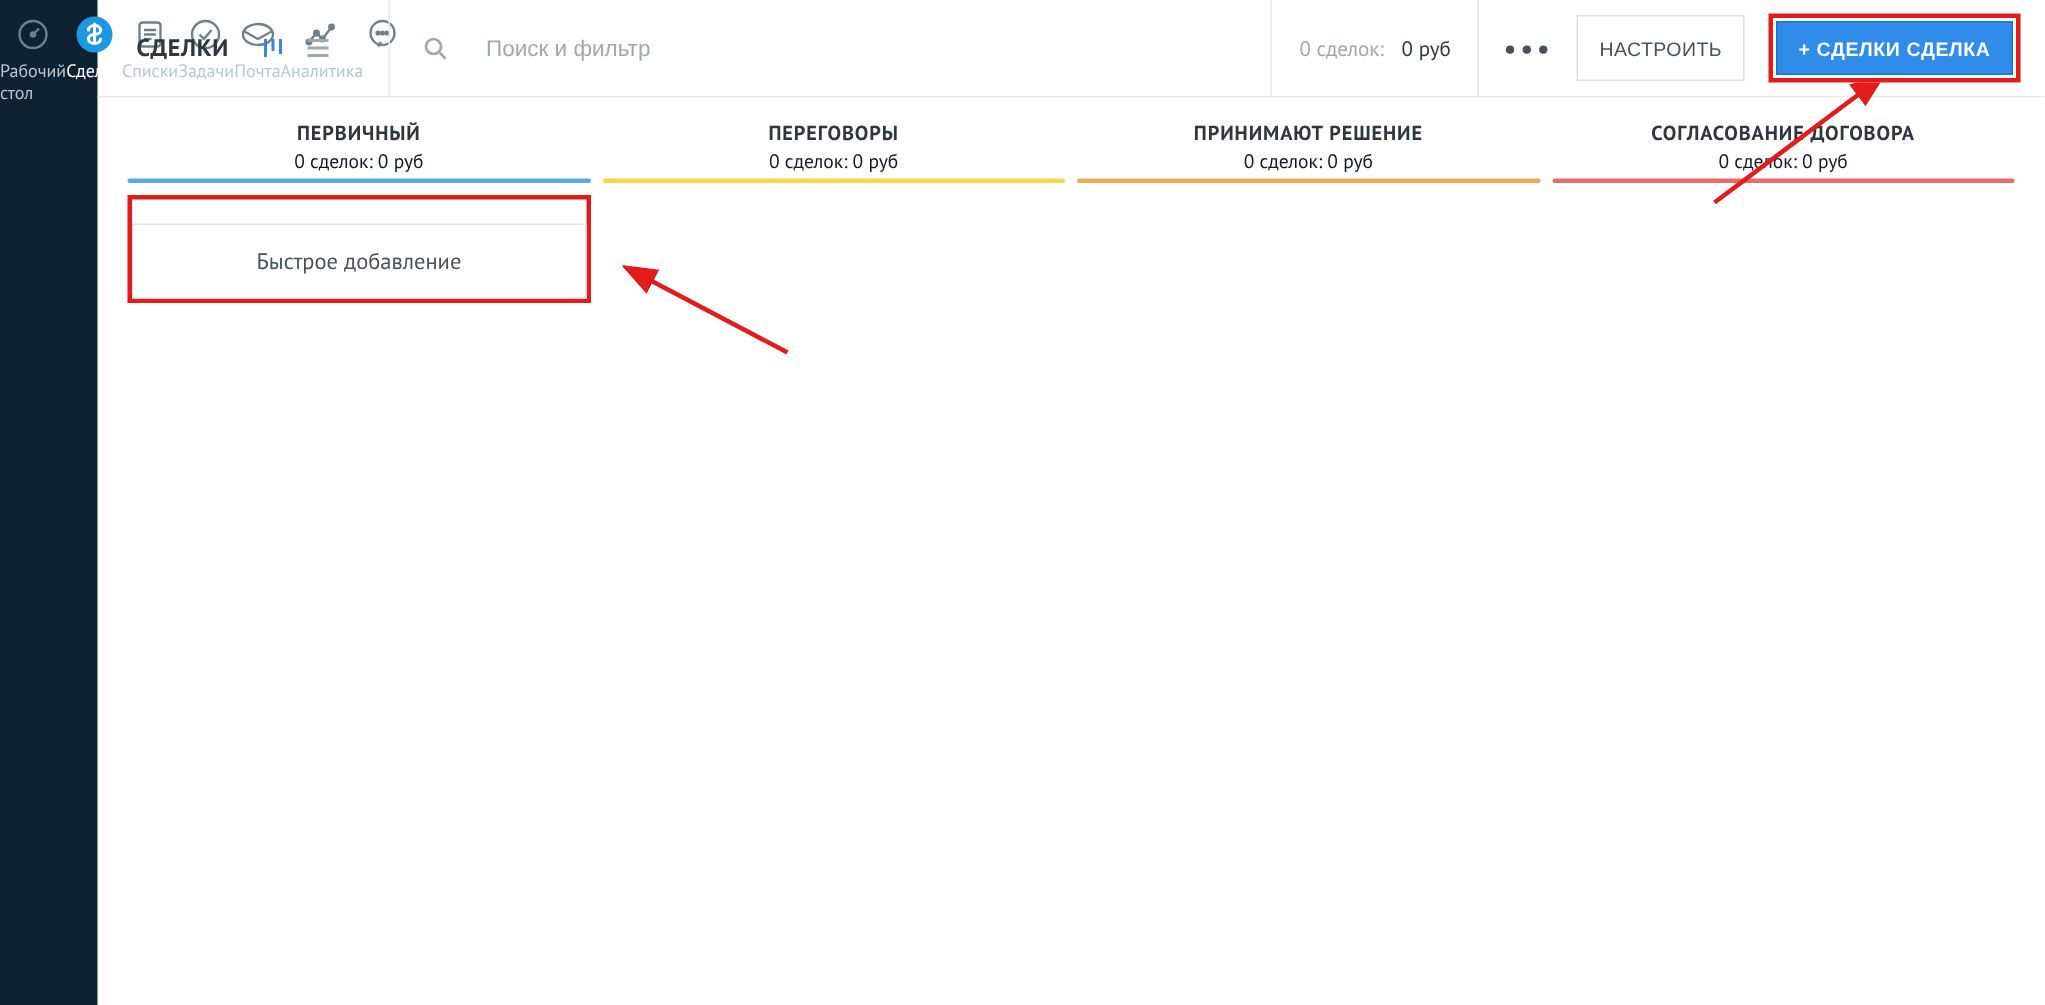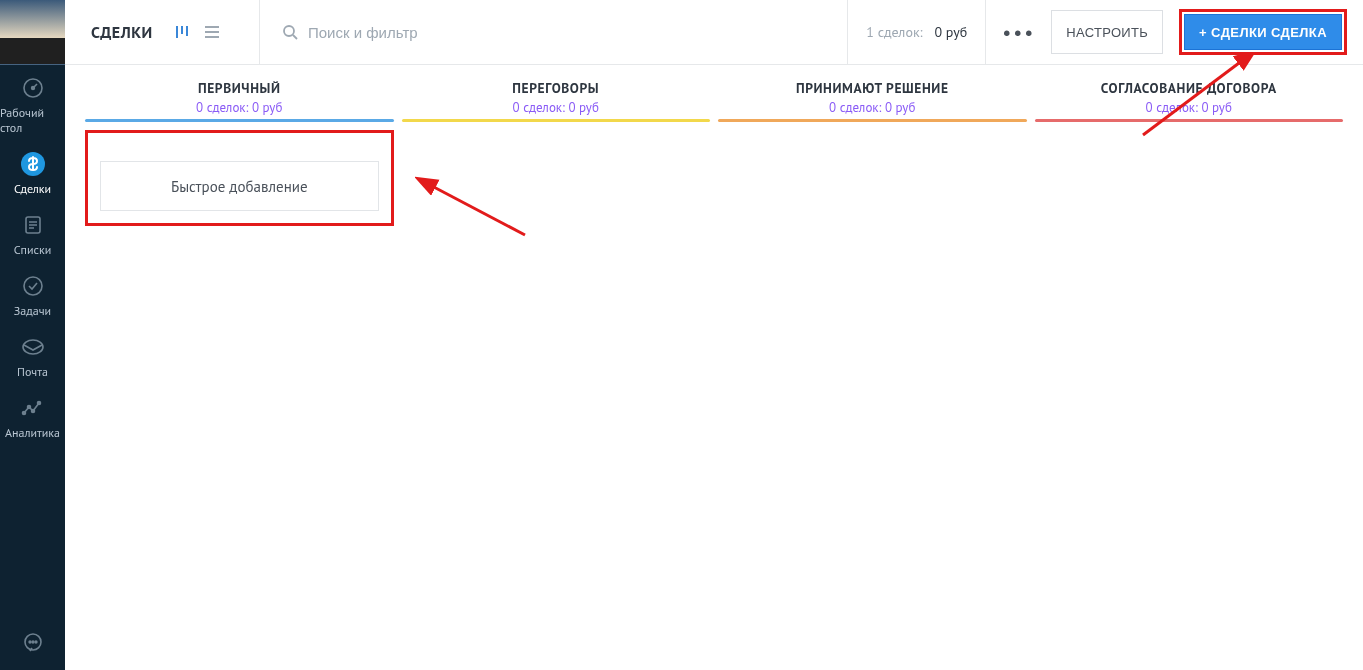--- a/index.html
+++ b/index.html
@@ -1,55 +1,55 @@
 <!DOCTYPE html>
 <html><head>
 <meta charset="utf-8">
 <style>
   * { box-sizing: border-box; margin: 0; padding: 0; }
   html, body { width: 1363px; height: 670px; font-family: "PT Sans", "Helvetica Neue", Arial, sans-serif; background:#fff; color:#2e3640; overflow:hidden;}
   .app { display:flex; width:100%; height:100%; }
   
-  .sidebar { width:65px; flex:0 0 65px; background:#0e2231; display:flex; flex-direction:column; align-items:flex-end; color:#b9c6d2; font-size:12px; }
+  .sidebar { width:65px; flex:0 0 65px; background:#0e2231; display:flex; flex-direction:row; align-items:flex-start; color:#b9c6d2; font-size:12px; }
   .sidebar .avatar { width:65px; height:65px; background:linear-gradient(to bottom,#3b5a7a 0%,#e7d9c0 60%,#202020 60%,#202020 100%); border-bottom:1px solid rgba(255,255,255,0.05);}
   .side-item { width:100%; padding:10px 0 6px 0; display:flex; flex-direction:column; align-items:center; gap:4px; cursor:pointer; }
   .side-item.active { color:#fff; }
   .side-item.active .icn { color:#299fe8; }
   .side-item .icn { width:26px; height:26px; display:flex; align-items:center; justify-content:center; color:#6d808f;}
   .side-item.active .icn svg circle.badge-fill{ fill:#1f97e0;}
   .spacer { flex:1; }
   .side-bottom { padding-bottom:14px;}
   
   .main { flex:1; display:flex; flex-direction:column; }
   .topbar { height:65px; border-bottom:1px solid #e6e8ea; display:flex; align-items:stretch; }
   .tb-cell { display:flex; align-items:center; }
   .tb-title-cell { width:195px; border-right:1px solid #e6e8ea; padding:0 20px 0 26px; gap:16px;}
   .tb-title { font-weight:700; font-size:16px; letter-spacing:0.5px; color:#2e3640;}
   .view-toggle { display:flex; align-items:center; gap:10px; margin-left:6px;}
   .vt-btn { color:#9ea8b2; cursor:pointer; display:flex; }
   .vt-btn.active { color:#3a87d8; }
-  .tb-search { flex:1; border-right:1px solid #e6e8ea; padding:0 22px; gap:10px; color:#9ea8b2; }
+  .tb-search { flex:1; border-right:1px solid #e6e8ea; padding:0 22px; gap:26px; color:#9ea8b2; }
   .tb-search input { border:none; outline:none; font-size:15px; color:#555; width:220px; background:transparent;}
   .tb-search input::placeholder{ color:#9ea8b2;}
   .tb-summary { padding:0 18px; border-right:1px solid #e6e8ea; font-size:14px; color:#9ea8b2; gap:4px;}
   .tb-summary .bold { color:#2e3640; font-weight:400;}
   .tb-right { padding:0 16px; gap:16px;}
   .dots { font-size:20px; letter-spacing:2px; color:#4a515a; cursor:pointer; line-height:1;}
   .btn-outline { height:44px; padding:0 14px; border:1px solid #dcdfe3; background:#fff; color:#4a515a; font-size:13px; font-weight:500; letter-spacing:0.3px; cursor:pointer; }
   .btn-primary { height:36px; padding:0 14px; border:1px solid #1c73d6; background:#2f8ce9; color:#fff; font-size:13px; font-weight:700; letter-spacing:0.4px; cursor:pointer; display:flex; align-items:center; gap:4px;}
   .highlight-box{ border:3px solid #e21b1b; padding:2px;}
   
   .board { flex:1; padding:14px 16px 0 16px; display:flex; gap:0; position:relative;}
   .col { flex:1; display:flex; flex-direction:column; align-items:center; min-width:0; padding:0 4px;}
   .col-head { width:100%; text-align:center; padding-bottom:8px; }
   .col-title { font-weight:700; font-size:13.5px; letter-spacing:0.6px; color:#2e3640; text-transform:uppercase;}
-  .col-sub { font-size:13px; color:#8b5cf6; margin-top:2px;}
+  .col-sub { font-size:13px; color:#0f172a; margin-top:2px;}
   .col-line { height:3px; width:100%; border-radius:2px; margin-top:3px;}
   .quick-add { margin-top:16px; width:100%; height:50px; border:1px solid #e2e5e8; background:#fff; display:flex; align-items:center; justify-content:center; font-size:15px; color:#4a515a; cursor:pointer;}
-  .quick-wrap { width:100%; border:3px solid #e21b1b; padding:12px; }
+  .quick-wrap { width:100%; border:3px solid #e21b1b; padding:0; }
   
   .arrow { position:absolute; pointer-events:none;}
   svg { display:block; }
 </style>
 </head>
 <body>
 
 <div class="app">
 
   <div class="sidebar">
@@ -155,21 +155,21 @@
       <div class="tb-cell tb-search">
         <span style="color:#9ea8b2;">
           <svg width="16" height="16" viewBox="0 0 16 16" fill="none" stroke="currentColor" stroke-width="1.8">
               <circle cx="7" cy="7" r="5"></circle>
               <path d="M11 11 l4 4"></path>
             </svg>
         </span>
         <input type="text" placeholder="Поиск и фильтр" style="">
       </div>
       <div class="tb-cell tb-summary">
-        <span>1 сделок:</span>&nbsp;
+        <span>0 сделок:</span>&nbsp;
         <span class="bold">0 руб</span>
       </div>
       <div class="tb-cell tb-right">
         <span class="dots">•••</span>
         <button class="btn-outline">НАСТРОИТЬ</button>
         <div class="highlight-box">
           <button class="btn-primary">
             <span>+</span>
             <span>СДЕЛКИ СДЕЛКА</span>
           </button>

